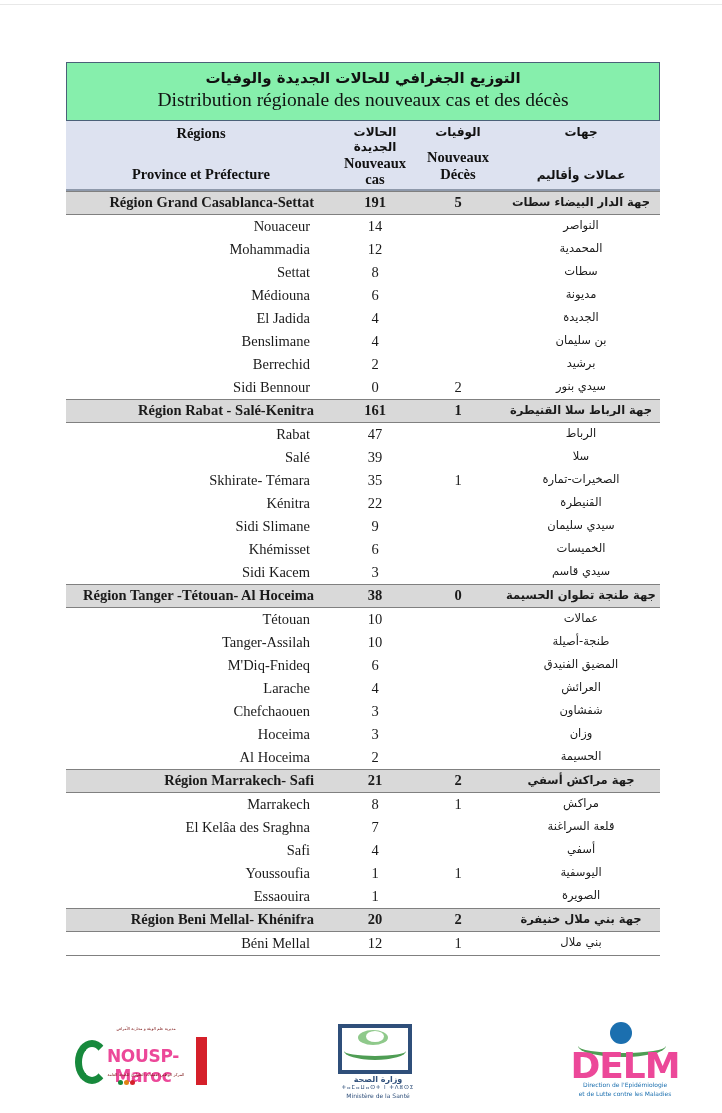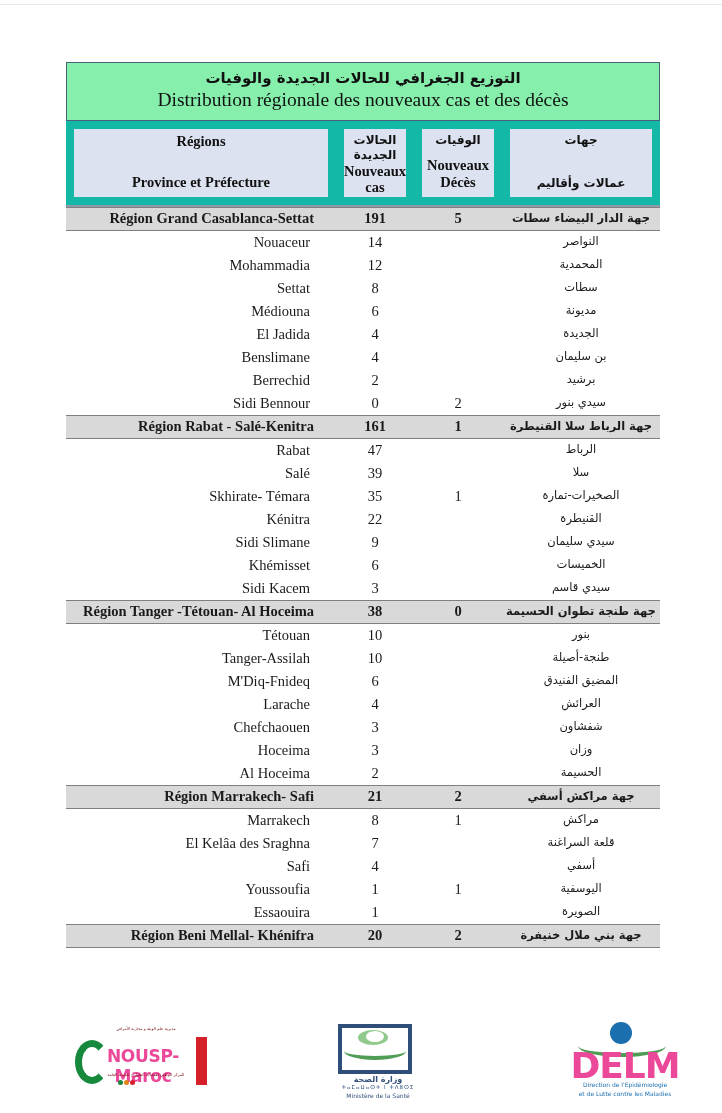--- a/index.html
+++ b/index.html
@@ -61,21 +61,21 @@
   }
   table.dist col.c-fr    { width: 270px; }
   table.dist col.c-cas   { width: 78px; }
   table.dist col.c-dec   { width: 88px; }
   table.dist col.c-ar    { width: 158px; }
 
   
   thead tr.hdr td {
     background: #14b8a6;
     border: none;
-    padding: 8px;
+    padding: 0;
     vertical-align: middle;
   }
   .hdr-cell {
     background: #dde2f0;
     text-align: center;
     padding: 4px 2px 6px 2px;
     height: 68px;
     box-sizing: border-box;
     display: flex;
     flex-direction: column;
@@ -469,21 +469,21 @@
         <tr class="region">
           <td class="fr">Région Tanger -Tétouan- Al Hoceima</td>
           <td class="num">38</td>
           <td class="num">0</td>
           <td class="ar">جهة طنجة تطوان الحسيمة</td>
         </tr>
         <tr class="">
           <td class="fr">Tétouan</td>
           <td class="num">10</td>
           <td class="num"></td>
-          <td class="ar">بنور</td>
+          <td class="ar">عمالات</td>
         </tr>
         <tr class="">
           <td class="fr">Tanger-Assilah</td>
           <td class="num">10</td>
           <td class="num"></td>
           <td class="ar">طنجة-أصيلة</td>
         </tr>
         <tr class="">
           <td class="fr">M'Diq-Fnideq</td>
           <td class="num">6</td>
@@ -548,20 +548,26 @@
           <td class="fr">Essaouira</td>
           <td class="num">1</td>
           <td class="num"></td>
           <td class="ar">الصويرة</td>
         </tr>
         <tr class="region">
           <td class="fr">Région Beni Mellal- Khénifra</td>
           <td class="num">20</td>
           <td class="num">2</td>
           <td class="ar">جهة بني ملال خنيفرة</td>
+        </tr>
+        <tr class=" last-rule">
+          <td class="fr">Béni Mellal</td>
+          <td class="num">12</td>
+          <td class="num">1</td>
+          <td class="ar">بني ملال</td>
         </tr>
       </tbody>
   </table>
 
 </div>
 
 <div class="footer">
 
   <div class="logo logo-nousp">
     <div class="nousp-arc"></div>

